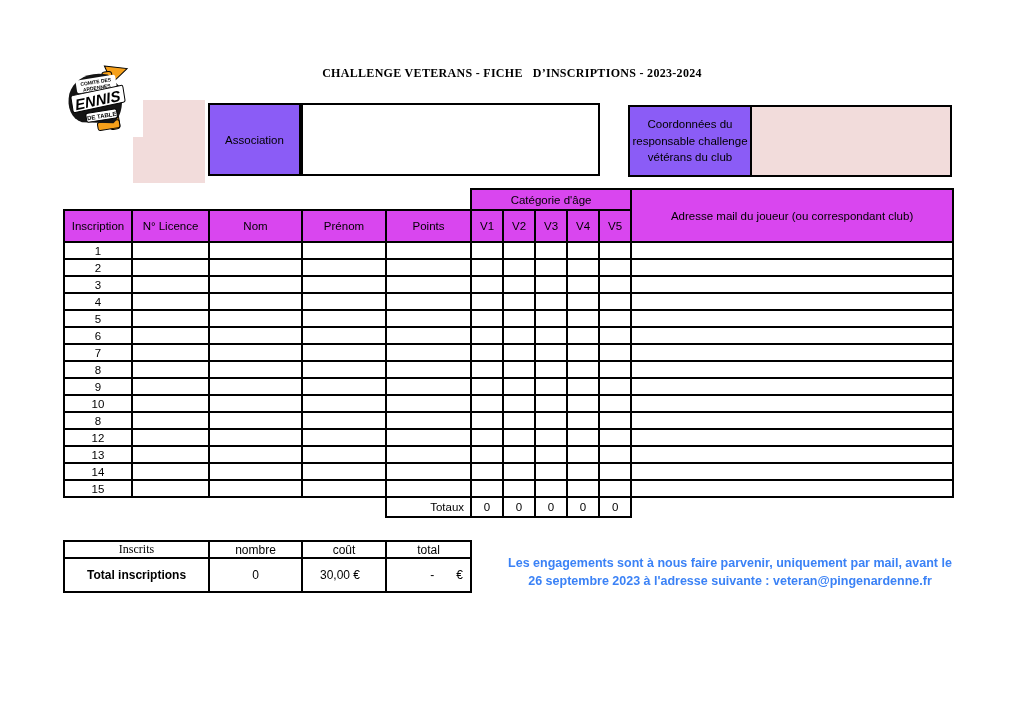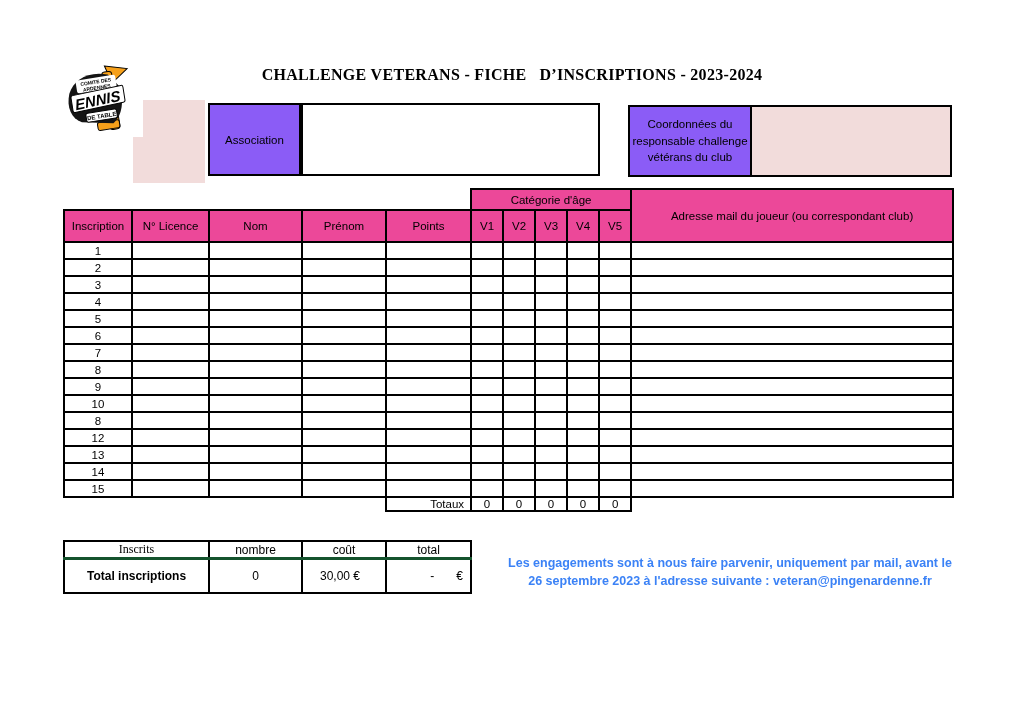--- a/index.html
+++ b/index.html
@@ -4,21 +4,21 @@
 <style>
   * { margin:0; padding:0; box-sizing:border-box; }
   html,body { background:#ffffff; }
   .page {
     position:relative; width:1024px; height:724px; background:#fff;
     font-family:"Liberation Sans", sans-serif; color:#1a1a1a; overflow:hidden;
     outline:1px solid #e9e9e9;
   }
   .title {
     position:absolute; top:66px; left:0; width:1024px; text-align:center;
-    font-family:"Liberation Serif", serif; font-weight:bold; font-size:16px;
+    font-family:"Liberation Serif", serif; font-weight:bold; font-size:12px;
     letter-spacing:.3px; white-space:pre; color:#000;
   }
   
   .cell { position:absolute; border:2px solid #000; display:flex; align-items:center; justify-content:center; text-align:center; font-size:11.5px; color:#000; }
   .fill-blue { background:#8b5cf6; }
   .fill-pink { background:#f2dcdb; }
   .fill-white { background:#ffffff; }
   .club-label-cell   { left:63px;  top:103px; width:68px;  height:74px; }
   .club-value-cell   { left:133px; top:100px; width:72px;  height:83px; border:none; }
   .assoc-label-cell  { left:208px; top:103px; width:93px;  height:73px; }
@@ -26,31 +26,31 @@
   .coord-label-cell  { left:628px; top:105px; width:124px; height:72px; line-height:1.45; padding:2px; }
   .coord-value-cell  { left:752px; top:105px; width:200px; height:72px; border-left:none; }
   .logo-box { position:absolute; left:60px; top:64px; width:83px; height:73px; background:#fff; z-index:5; }
   
   table { border-collapse:collapse; }
   .main-table { position:absolute; left:63px; top:188px; width:889px; table-layout:fixed; }
   .main-table td, .main-table th {
     border:2px solid #000; font-size:11.5px; font-weight:normal; text-align:center;
     padding:0; overflow:hidden; color:#000;
   }
-  .main-table .hdr { background:#ec4899; }
+  .main-table .hdr { background:#d946ef; }
   .main-table .ghost { border:none; background:transparent; }
   .cat-row th { height:21px; }
   .hdr-row th { height:32px; }
   .body-row td { height:17px; background:#fff; }
-  .tot-row td { height:14px;border-radius:6px; }
+  .tot-row td { height:20px;border-radius:6px; }
   .tot-label { text-align:right !important; padding-right:6px !important; background:#fff; }
   
   .sum-table { position:absolute; left:63px; top:540px; width:407px; table-layout:fixed; }
   .sum-table td { border:2px solid #000; font-size:12px; text-align:center; color:#000; background:#fff; }
-  .sum-table .sum-hdr td { height:16px; border-bottom:3px solid #14532d; }
+  .sum-table .sum-hdr td { height:16px; border-bottom:1px solid #14532d; }
   .sum-table .sum-data td { height:34px; }
   .serif-small { font-family:"Liberation Serif", serif; font-size:11.5px; }
   .bold { font-weight:bold; }
   .right-pad { text-align:left; padding-right:8px !important; }
   .accounting { display:flex; align-items:center; justify-content:flex-end; gap:22px; padding-right:7px; height:100%; }
   
   .notice {
     position:absolute; left:488px; top:555px; width:484px; text-align:center;
     font-weight:bold; font-size:12.5px; line-height:17.5px; color:#3b82f6;
   }

